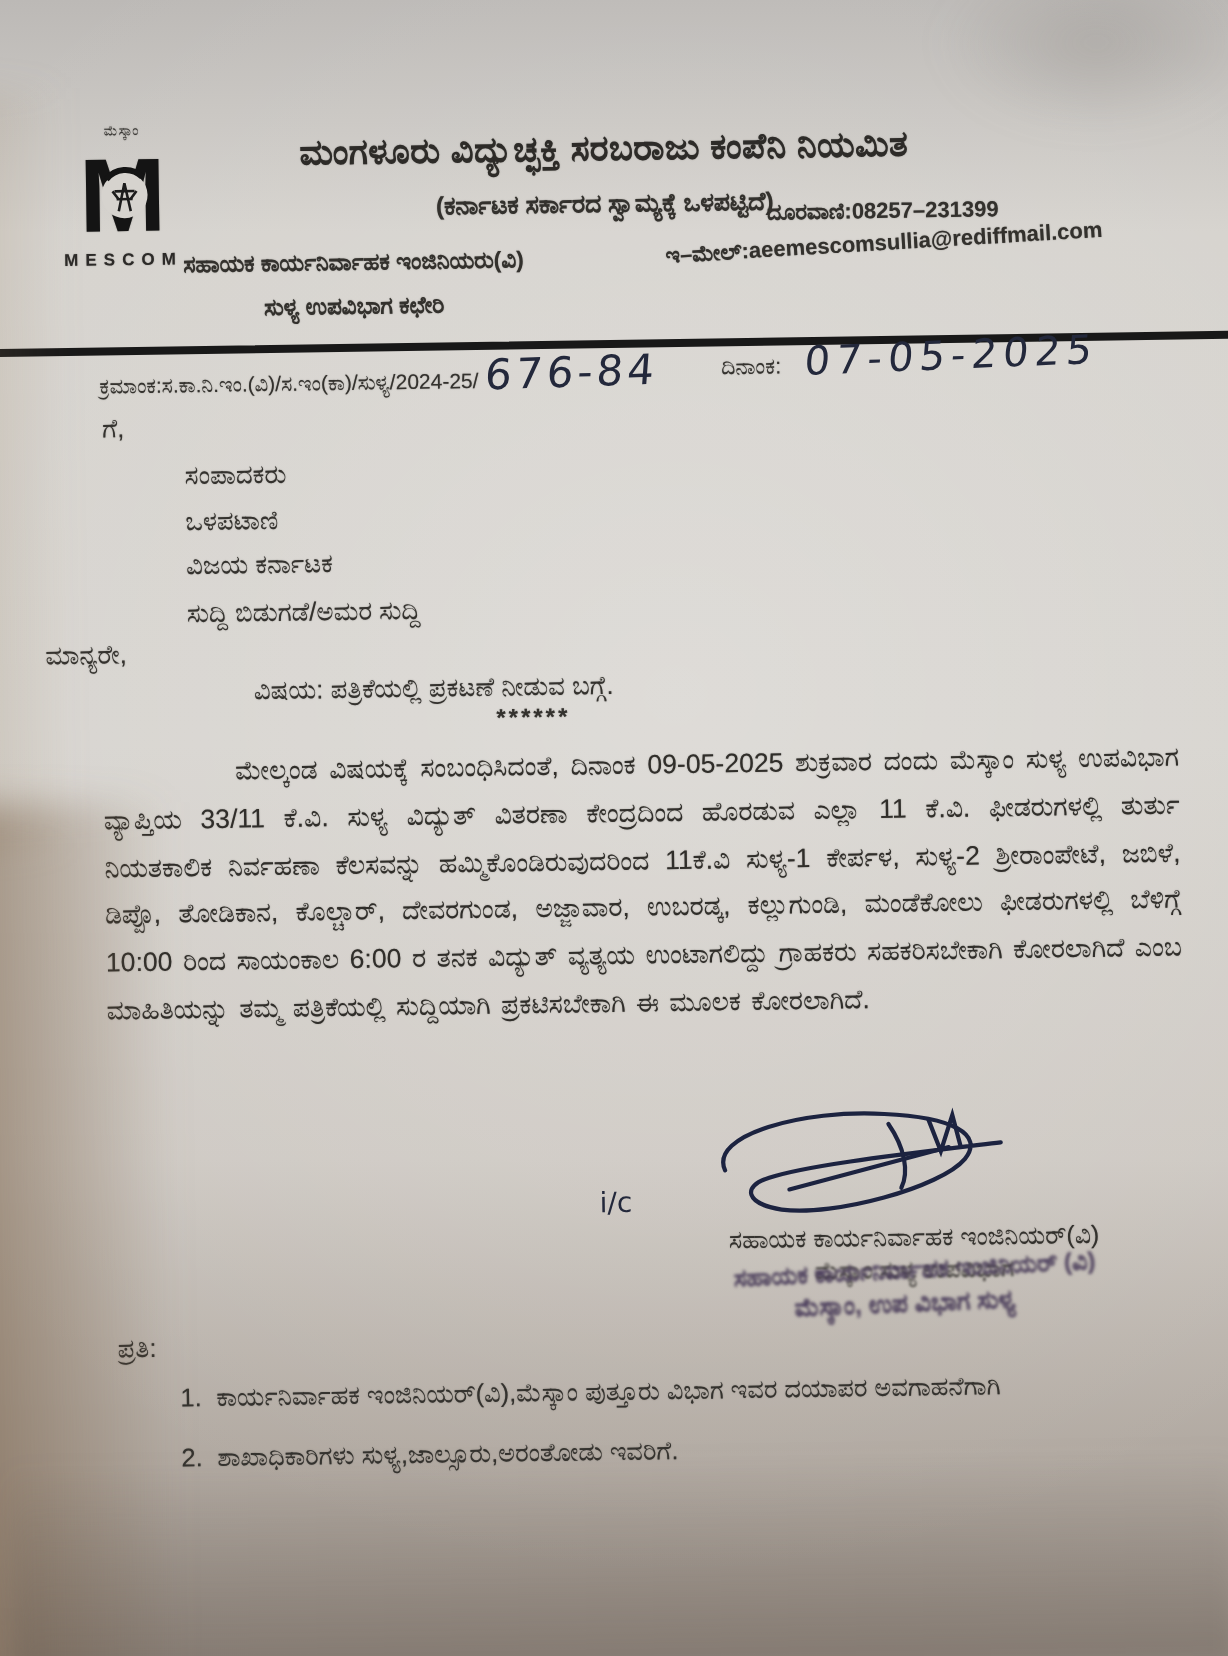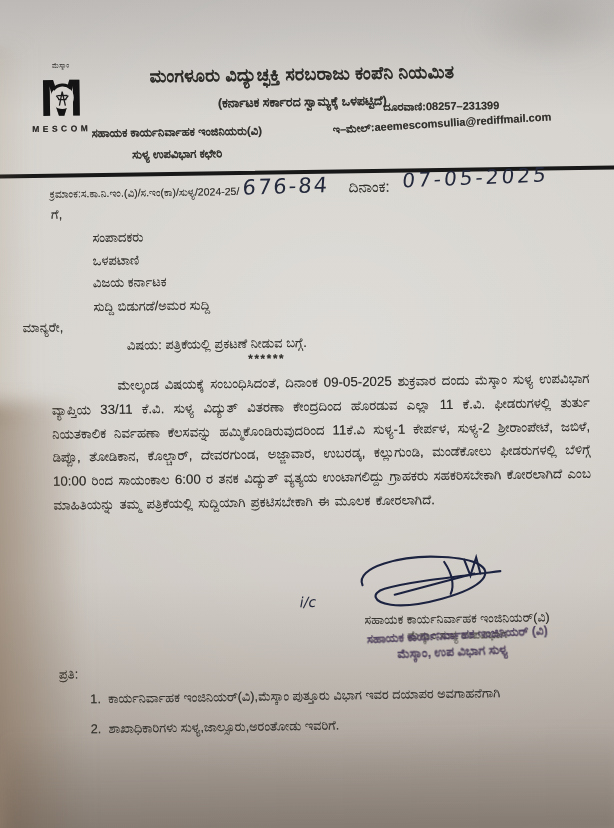--- a/index.html
+++ b/index.html
@@ -31,42 +31,42 @@
   .office { left:58px; top:119px; width:246px; text-align:center; font-size:11.5px; font-weight:bold; line-height:22px; color:#33312d; }
   .contact { left:298px; top:102px; width:296px; text-align:center; font-size:11px; color:#33312d; }
   .contact .phone { font-weight:bold; }
   .contact .email { display:inline-block; margin-top:4px; transform:rotate(-2.6deg); font-weight:bold; }
   .rule { left:-8px; right:-8px; top:170px; height:4px; background:#181818; border-radius:2px; }
 
   
   .ref-label { left:53px; top:184px; font-size:10.5px; }
   .hand { font-family:"DejaVu Sans", sans-serif; color:#23283b; text-shadow:none; }
   .ref-num { left:246px; top:174px; font-size:21px; letter-spacing:2px; transform:skewX(-6deg) rotate(-1deg); }
-  .date-label { left:352px; top:179px; font-size:15px; }
+  .date-label { left:364px; top:179px; font-size:11px; }
   .date-val { left:406px; top:168px; font-size:20px; letter-spacing:3px; transform:skewX(-7deg) rotate(-1.5deg); }
 
   
   .salutation { left:54px; top:203px; font-size:13px; }
   .addr { left:95px; top:224px; font-size:13px; line-height:22.5px; }
   .newsline { left:95px; top:296px; font-size:13px; }
   .greeting { left:24px; top:316px; font-size:13px; }
   .subject { left:128px; top:335px; font-size:13px; }
   .divider { left:249px; top:351px; font-size:12px; letter-spacing:1.5px; font-weight:bold; }
 
   
   .para {
     left:52px; top:371px; width:538px;
     font-size:13.3px; line-height:23.8px;
     text-align:justify; text-indent:66px;
     color:#302e2a; word-spacing:1.5px;
   }
 
   
   .signature { left:322px; top:552px; width:205px; height:72px; }
-  .ic { left:297px; top:594px; font-size:14px; font-style:italic; }
+  .ic { left:297px; top:594px; font-size:14px; }
   .desig { left:305px; top:614px; width:298px; text-align:center; font-size:12.5px; color:#33312d; }
   .overlap { left:300px; top:630px; width:308px; height:18px; }
   .overlap span { position:absolute; left:0; right:0; text-align:center; }
   .typed2 { font-size:12px; color:#3a3834; filter:blur(0.4px); }
   .stampish { color:rgba(78,62,98,0.85); filter:blur(0.7px); }
   .stamp1 { font-size:12px; transform:rotate(-2deg); font-weight:bold; }
   .stamp2 { left:318px; top:647px; width:262px; text-align:center; font-size:12.5px; font-weight:bold; transform:rotate(-1.5deg); }
 
   
   .copies-label { left:55px; top:663px; font-size:13px; }

